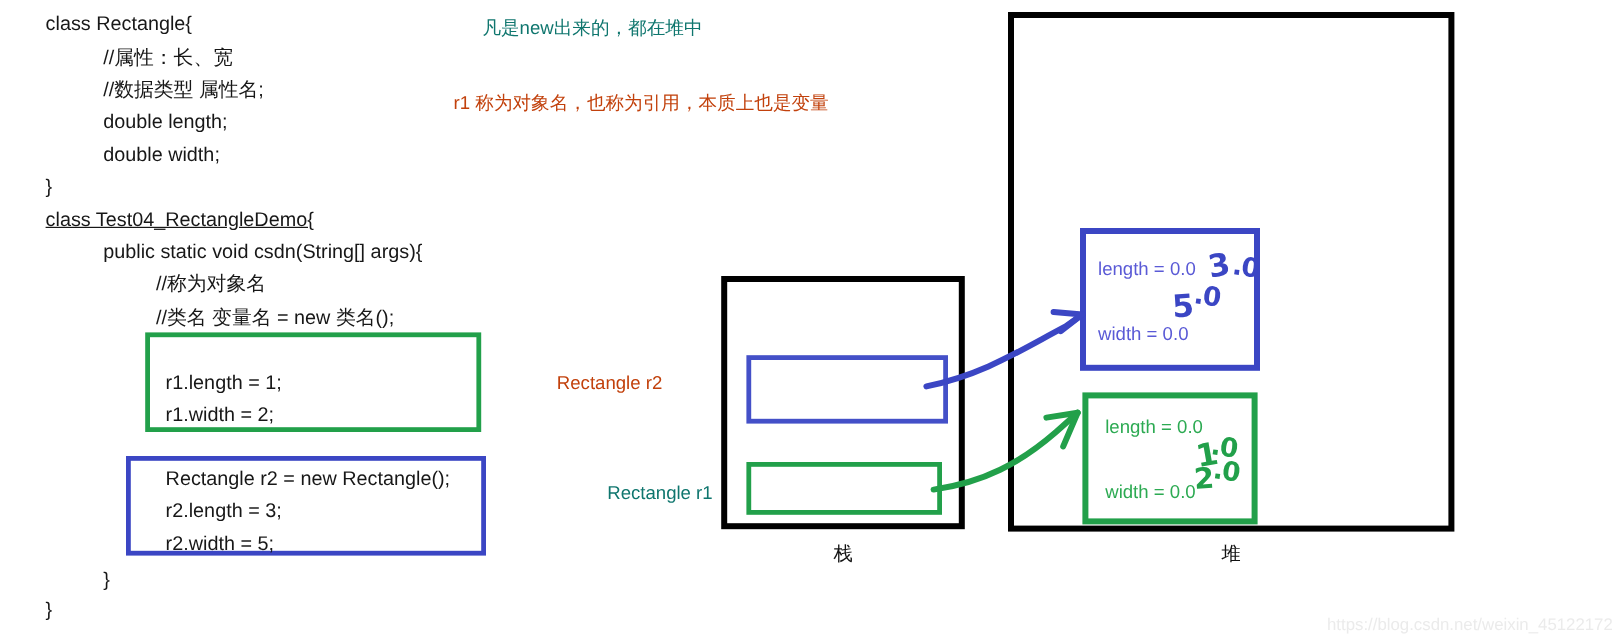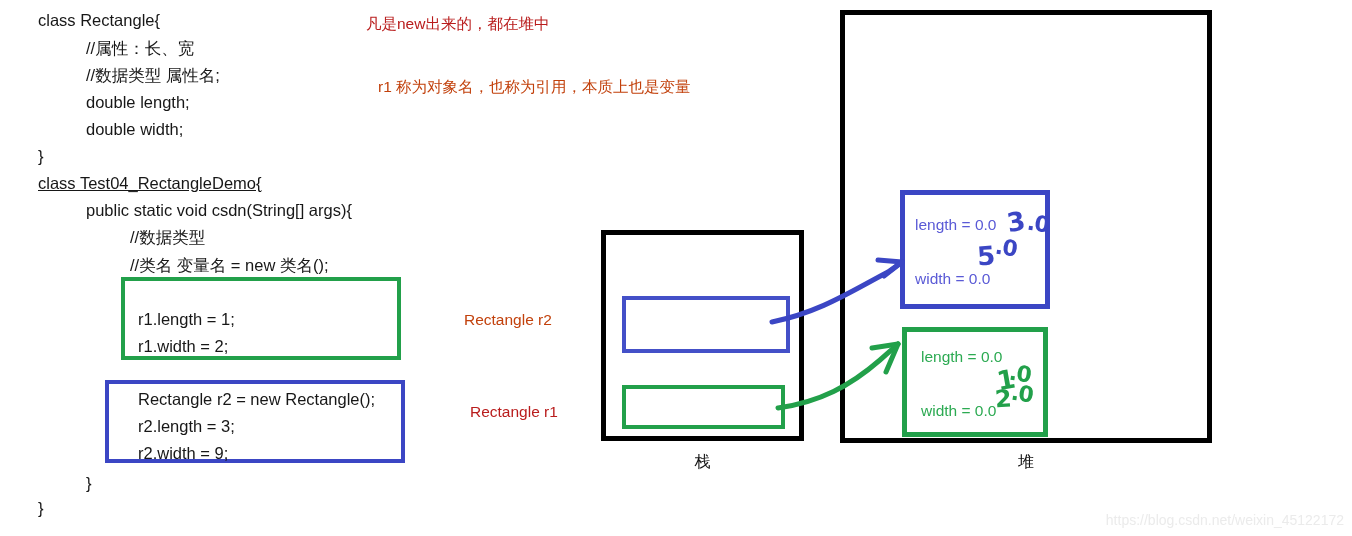--- a/index.html
+++ b/index.html
@@ -41,21 +41,21 @@
   .code-box.green { border: 4px solid #22a04a; }
   .code-box.blue  { border: 4px solid #3b46c4; }
 
   
   .note {
     position: absolute;
     white-space: nowrap;
     font-size: 15.5px;
     line-height: 1;
   }
-  .note.green { color: #b91c1c; }
+  .note.green { color: #0f766e; margin-left: 36px; }
   .note.blue  { color: #c2410c; }
 
   
   .region {
     position: absolute;
     border: 5px solid #000000;
     background: transparent;
     box-sizing: border-box;
   }
   .region-label {
@@ -134,34 +134,34 @@
 
   <div>
     <div class="code-line" style="left:38px;  top:12px;text-align:center;">class Rectangle{</div>
     <div class="code-line" style="left:86px;  top:40px;">//属性：长、宽</div>
     <div class="code-line" style="left:86px;  top:67px;">//数据类型 属性名;</div>
     <div class="code-line" style="left:86px;  top:94px;">double length;</div>
     <div class="code-line" style="left:86px;  top:121px;">double width;</div>
     <div class="code-line" style="left:38px;  top:148px;">}</div>
     <div class="code-line" style="left:38px;  top:175px;text-decoration:underline;">class Test04_RectangleDemo{</div>
     <div class="code-line" style="left:86px;  top:202px;">public static void csdn(String[] args){</div>
-    <div class="code-line" style="left:130px; top:229px;">//数据类型</div>
+    <div class="code-line" style="left:130px; top:229px;">//称为对象名</div>
     <div class="code-line" style="left:130px; top:257px;">//类名 变量名 = new 类名();</div>
     <div class="code-line" style="left:86px;  top:475px;">}</div>
     <div class="code-line" style="left:38px;  top:500px;">}</div>
   </div>
 
   <div class="code-box green" style="left:121px; top:277px; width:280px; height:83px;"></div>
   <div class="code-line" style="left:138px; top:311px;">r1.length = 1;</div>
   <div class="code-line" style="left:138px; top:338px;">r1.width = 2;</div>
 
   <div class="code-box blue" style="left:105px; top:380px; width:300px; height:83px;"></div>
   <div class="code-line" style="left:138px; top:391px;">Rectangle r2 = new Rectangle();</div>
   <div class="code-line" style="left:138px; top:418px;">r2.length = 3;</div>
-  <div class="code-line" style="left:138px; top:445px;">r2.width = 9;</div>
+  <div class="code-line" style="left:138px; top:445px;">r2.width = 5;</div>
 
   <div class="note green" style="left:366px; top:16px;">凡是new出来的，都在堆中</div>
   <div class="note blue" style="left:378px; top:79px;">r1 称为对象名，也称为引用，本质上也是变量</div>
 
   <div class="region" style="left:601px; top:230px; width:203px; height:211px;"></div>
   <div class="region-label" style="left:600px; top:452px; width:205px;">栈</div>
 
   <div class="slot blue" style="left:622px; top:296px; width:168px; height:57px;"></div>
   <div class="note blue" style="left:464px; top:312px;">Rectangle r2</div>
 

